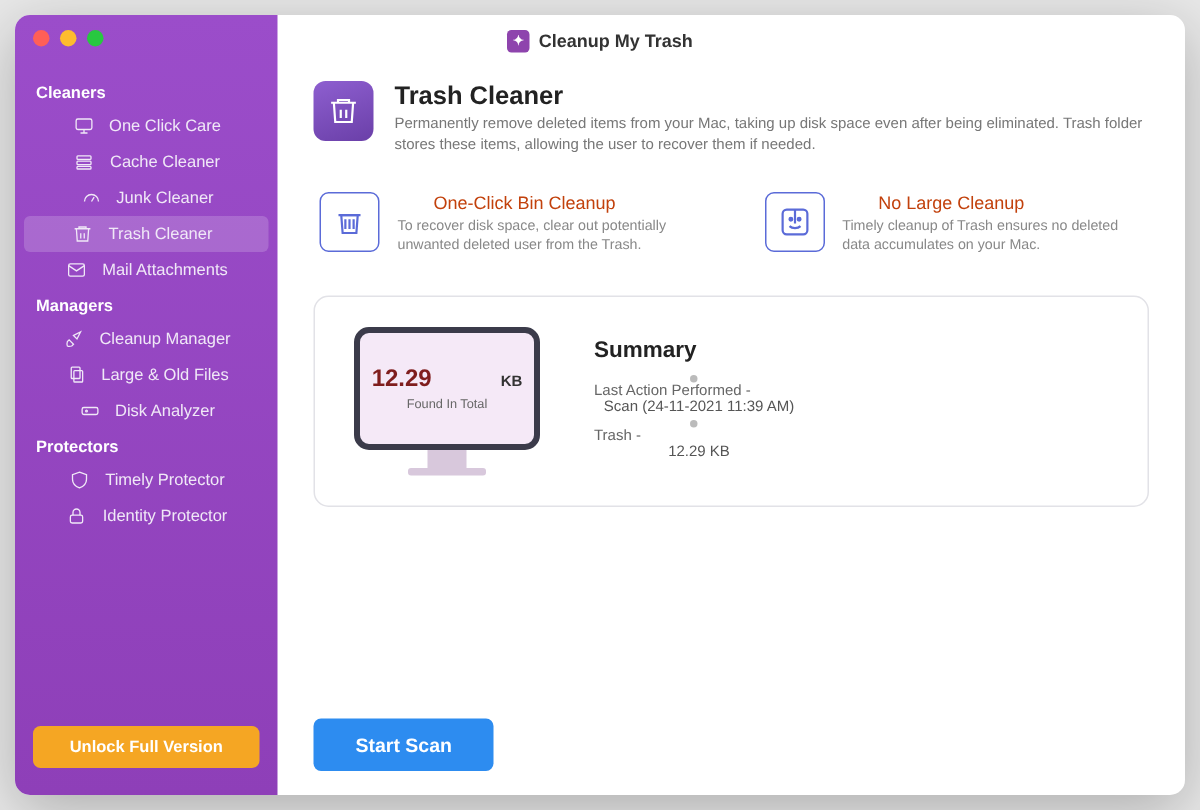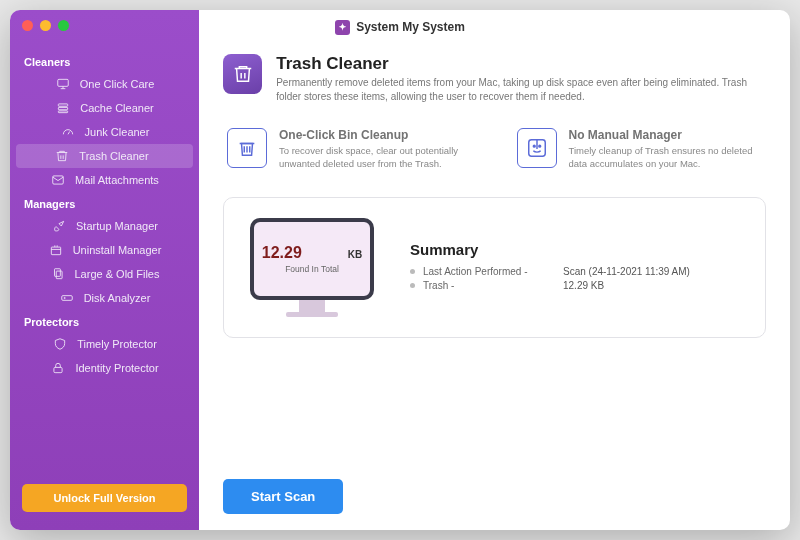--- a/index.html
+++ b/index.html
@@ -7,51 +7,51 @@
   .window { width: 780px; height: 520px; background: #fff; border-radius: 10px; overflow: hidden; box-shadow: 0 10px 40px rgba(0,0,0,0.25); display: flex; position: relative; }
   .titlebar { position: absolute; top: 0; left: 0; right: 0; height: 34px; display: flex; align-items: center; justify-content: center; z-index: 5; pointer-events: none; }
   .traffic { position: absolute; left: 12px; top: 10px; display: flex; gap: 7px; pointer-events: auto; }
   .traffic span { width: 11px; height: 11px; border-radius: 50%; display: block; }
   .tl-close { background: #ff5f57; }
   .tl-min { background: #febc2e; }
   .tl-max { background: #28c840; }
   .title-center { display: flex; align-items: center; gap: 6px; font-size: 12px; font-weight: 600; color: #333; }
   .title-icon { width: 15px; height: 15px; background: #8e44ad; border-radius: 3px; display: flex; align-items: center; justify-content: center; color: #fff; font-size: 9px; }
 
-  .sidebar { width: 189px; background: linear-gradient(180deg, #9b4dca 0%, #8e3fb8 100%); padding-top: 40px; padding-bottom: 10px; display: flex; flex-direction: column; color: #fff; }
+  .sidebar { width: 175px; background: linear-gradient(180deg, #9b4dca 0%, #8e3fb8 100%); padding-top: 40px; padding-bottom: 10px; display: flex; flex-direction: column; color: #fff; }
   .section-title { font-size: 11px; font-weight: 700; padding: 6px 14px 4px; color: #fff; }
   .sb-item { display: flex; align-items: center; gap: 9px; padding: 5px 14px; font-size: 11px; cursor: pointer; color: #f0e8f7; justify-content: center; }
   .sb-item .icon { width: 16px; height: 14px; display: flex; align-items: center; justify-content: center; flex-shrink: 0; }
   .sb-item.active { background: rgba(255,255,255,0.18); border-radius: 4px; margin: 0 6px; padding-left: 8px; }
   .sb-spacer { flex: 1; }
   .unlock-btn { margin: 8px 12px; background: #f5a623; color: #fff; border: none; border-radius: 5px; padding: 8px 0; font-size: 11px; font-weight: 600; cursor: pointer; }
 
   .main { flex: 1; padding: 44px 24px 16px 24px; display: flex; flex-direction: column; }
   .header { display: flex; gap: 14px; align-items: flex-start; margin-bottom: 24px; }
   .header-icon { width: 40px; height: 40px; background: linear-gradient(160deg,#8e5fd0,#6a3fa8); border-radius: 8px; display: flex; align-items: center; justify-content: center; }
   .header-icon svg { width: 22px; height: 22px; }
   .header-text h1 { font-size: 17px; font-weight: 700; color: #222; margin-bottom: 2px; }
   .header-text p { font-size: 10px; color: #777; line-height: 1.4; max-width: 500px; }
 
   .features { display: flex; gap: 40px; margin-bottom: 26px; padding-left: 4px; }
   .feature { display: flex; gap: 12px; flex: 1; }
   .feature .ficon { width: 40px; height: 40px; border: 1.5px solid #5b6bd8; border-radius: 6px; display: flex; align-items: center; justify-content: center; color: #5b6bd8; flex-shrink: 0; }
-  .feature h3 { font-size: 12px; font-weight: 700; color: #737373; margin-bottom: 2px; }
+  .feature h3 { font-size: 12px; font-weight: 400; color: #c2410c; margin-bottom: 2px; margin-left: 24px; }
   .feature p { font-size: 9.5px; color: #888; line-height: 1.4; }
 
   .summary-card { border: 1px solid #e2e2e7; border-radius: 10px; padding: 20px 26px; display: flex; gap: 36px; align-items: center; }
   .monitor { width: 124px; display: flex; flex-direction: column; align-items: center; }
   .screen { width: 124px; height: 82px; border: 4px solid #3b3b4a; border-radius: 10px; background: #f5e9f7; display: flex; flex-direction: column; align-items: center; justify-content: center; }
   .screen .size { font-size: 16px; font-weight: 700; color: #7f1d1d; }
   .screen .unit { font-size: 10px; font-weight: 700; color: #333; margin-left: 2px; padding-left: 44px; }
   .screen .found { font-size: 8.5px; color: #666; margin-top: 2px; }
   .stand { width: 26px; height: 12px; background: #d8c8dc; }
   .base { width: 52px; height: 5px; background: #d8c8dc; border-radius: 2px; }
   .summary-text h2 { font-size: 15px; font-weight: 700; color: #222; margin-bottom: 8px; }
-  .summary-row { display: flex; align-items: center; font-size: 10px; color: #666; margin-bottom: 3px; }
+  .summary-row { display: flex; align-items: center; font-size: 10px; color: #666; margin-bottom: 3px; flex-direction: column; }
   .summary-row .dot { width: 5px; height: 5px; border-radius: 50%; background: #bbb; margin-right: 8px; }
   .summary-row .key { width: 140px; }
   .summary-row .val { color: #555; }
 
   .footer { margin-top: auto; display: flex; justify-content: flex-start; padding-top: 14px; }
   .scan-btn { background: #2d8cf0; color: #fff; border: none; border-radius: 5px; padding: 10px 28px; font-size: 13px; font-weight: 600; cursor: pointer; }
 
   .icon svg { width: 14px; height: 14px; stroke: currentColor; fill: none; stroke-width: 1.5; }
 </style>
 </head>
@@ -60,21 +60,21 @@
 <div class="window">
 
   <div class="titlebar">
     <div class="traffic">
       <span class="tl-close"></span>
       <span class="tl-min"></span>
       <span class="tl-max"></span>
     </div>
     <div class="title-center">
       <span class="title-icon">✦</span>
-      <span>System My System</span>
+      <span>Cleanup My Trash</span>
     </div>
   </div>
 
   <div class="sidebar">
 
     <div class="section-title">Cleaners</div>
 
     <div class="sb-item">
       <span class="icon">
           <svg viewBox="0 0 24 24">
@@ -127,32 +127,21 @@
 
     <div class="section-title">Managers</div>
 
     <div class="sb-item">
       <span class="icon">
           <svg viewBox="0 0 24 24">
             <path d="M5 15c-1 3 0 5 0 5s2 1 5 0l2-2-5-5-2 2z"></path>
             <path d="M12 8l4 4 4-8-8 4z"></path>
           </svg>
         </span>
-      <span>Startup Manager</span>
-    </div>
-    <div class="sb-item">
-      <span class="icon">
-          <svg viewBox="0 0 24 24">
-            <rect x="4" y="7" width="16" height="13" rx="1"></rect>
-            <line x1="4" y1="11" x2="20" y2="11"></line>
-            <line x1="10" y1="7" x2="10" y2="4"></line>
-            <line x1="14" y1="7" x2="14" y2="4"></line>
-          </svg>
-        </span>
-      <span>Uninstall Manager</span>
+      <span>Cleanup Manager</span>
     </div>
     <div class="sb-item">
       <span class="icon">
           <svg viewBox="0 0 24 24">
             <rect x="6" y="3" width="10" height="13" rx="1"></rect>
             <rect x="9" y="7" width="10" height="13" rx="1"></rect>
           </svg>
         </span>
       <span>Large &amp; Old Files</span>
     </div>
@@ -225,21 +214,21 @@
         <div class="ficon">
           <svg viewBox="0 0 24 24" width="22" height="22" fill="none" stroke="currentColor" stroke-width="1.6">
               <rect x="3" y="3" width="18" height="18" rx="3"></rect>
               <circle cx="9" cy="10" r="1" fill="currentColor"></circle>
               <circle cx="15" cy="10" r="1" fill="currentColor"></circle>
               <path d="M8 15c2 2 6 2 8 0"></path>
               <path d="M12 3v10"></path>
             </svg>
         </div>
         <div>
-          <h3>No Manual Manager</h3>
+          <h3>No Large Cleanup</h3>
           <p>Timely cleanup of Trash ensures no deleted data accumulates on your Mac.</p>
         </div>
       </div>
     </div>
 
     <div class="summary-card">
       <div class="monitor">
         <div class="screen">
           <div>
             <span class="size">12.29</span><span class="unit">KB</span>

